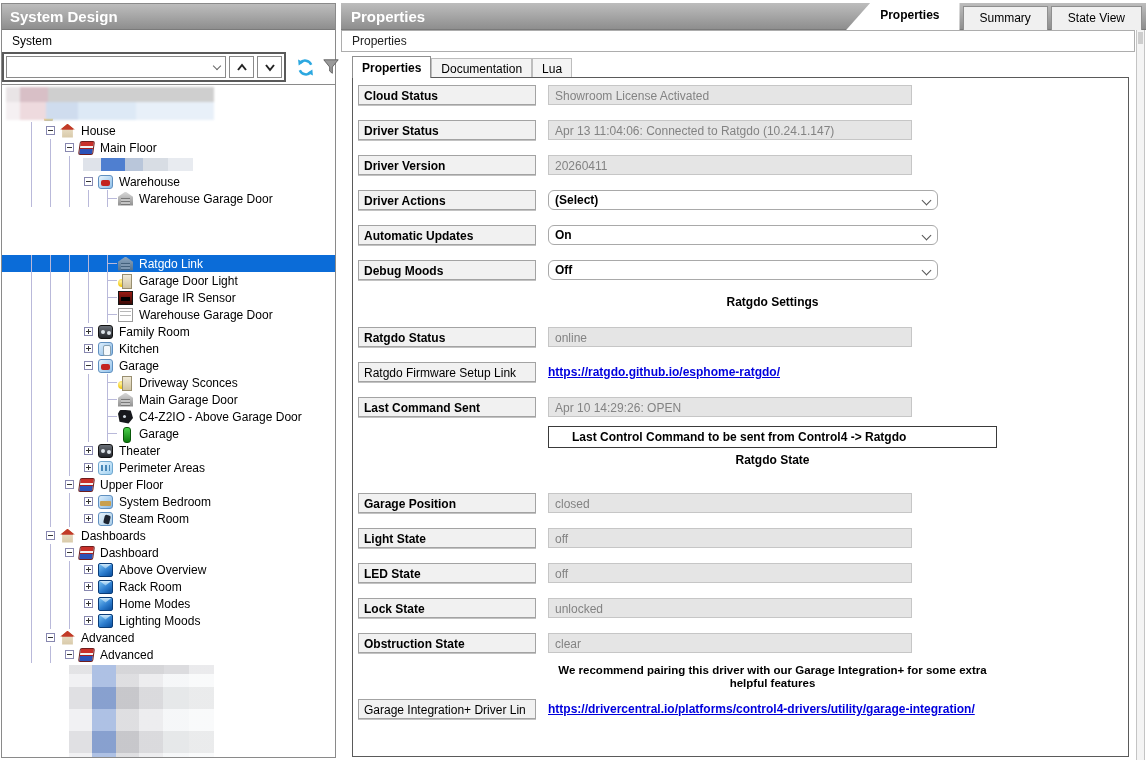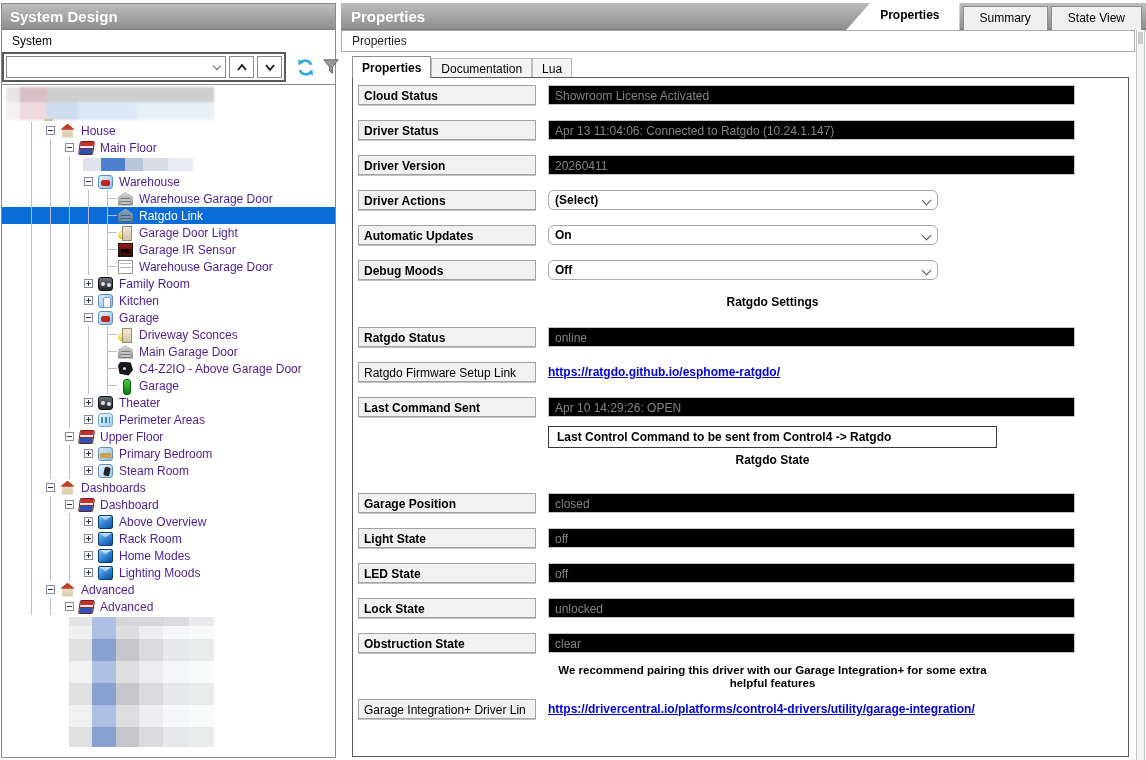--- a/index.html
+++ b/index.html
@@ -23,32 +23,32 @@
   .combo .chev{ position:absolute; right:5px; top:8px; }
   .sq-btn{ width:25px; height:22px; background:#fff; border:1px solid #8a8a8a;
     display:flex; align-items:center; justify-content:center; }
   .icon-btn{ width:22px; height:22px; display:flex; align-items:center; justify-content:center; }
   .toolbar .icons{ display:flex; gap:4px; margin-left:8px; }
 
   .tree{ position:absolute; left:0; top:80px; right:0; bottom:0; background:#fff;
     border-top:1px solid #8a8a8a; overflow:hidden; padding-top:20px; }
   .t-row{ display:flex; align-items:center; height:17px; padding-left:24px; font-size:12px;
     white-space:nowrap; }
-  .t-row.selected{ background:#0b6cd8; }
+  .t-row.selected{ background:#0b6cd8;margin-top:48px; }
   .t-row.selected .t-label{ color:#fff; }
   .t-sp{ width:19px; height:17px; flex:none; position:relative; }
   .t-sp::before{ content:''; position:absolute; left:5px; top:0; bottom:0; width:1px; background:#b9b9da; }
   .t-box{ width:9px; height:9px; border:1px solid #8888b0; background:#fff; margin:0 5px 0 1px;
     flex:none; position:relative; }
   .t-box::before{ content:''; position:absolute; left:1px; right:1px; top:3px; height:1px; background:#333; }
   .t-box.plus::after{ content:''; position:absolute; top:1px; bottom:1px; left:3px; width:1px; background:#333; }
   .t-elbow{ width:16px; height:17px; flex:none; position:relative; }
   .t-elbow::before{ content:''; position:absolute; left:5px; top:0; bottom:0; width:1px; background:#b9b9da; }
   .t-elbow::after{ content:''; position:absolute; left:5px; top:8px; width:10px; height:1px; background:#b9b9da; }
-  .t-label{ padding:0 3px; color:#4c1d95; }
+  .t-label{ padding:0 3px; color:#000000; }
 
   
   .ticon{ width:15px; height:14px; margin-right:3px; flex:none; position:relative; }
   .ic-home{ background:linear-gradient(160deg,#ffe36b,#d7a500 70%); border:1px solid #8a6d00;
     clip-path:polygon(50% 0,97% 30%,78% 100%,22% 100%,3% 30%); }
   .ic-house{ background:linear-gradient(#efe6d2,#d8c9a8); clip-path:polygon(50% 0,100% 42%,86% 42%,86% 100%,14% 100%,14% 42%,0 42%); }
   .ic-house::before{ content:''; position:absolute; left:0; top:0; width:100%; height:48%;
     background:#c23a28; clip-path:polygon(50% 0,100% 92%,0 92%); }
   .ic-floor{ background:linear-gradient(180deg,#c8302a 0 30%,#f2f2f2 30% 46%,#a81f1f 46% 62%,#2a52b8 62% 100%);
     border:1px solid #6e1d1d; border-radius:2px; transform:skewX(-8deg); }
@@ -130,34 +130,34 @@
     border-color:#8f8f8f; position:relative; z-index:2; }
   #content-box{ position:absolute; left:12px; top:77px; width:777px; height:680px;
     border:1px solid #5a5a5a; background:#fff; padding:7px 0 0 5px; overflow:hidden; }
 
   .prop-row{ display:flex; height:20px; margin-bottom:15px; }
   .prop-label{ width:178px; height:20px; background:#f1f1f1; border:1px solid #a3a3a3;
     box-shadow:0 1px 0 #c2c2c2; font-size:12px; font-weight:bold; color:#000;
     padding:3px 5px 0; overflow:hidden; white-space:nowrap; flex:none; }
   .prop-label.plain{ font-weight:normal; }
   .val{ margin-left:12px; width:449px; position:relative; flex:none; }
-  .ro-field{ width:527px; height:20px; background:#000000; border:1px solid #c6c6c6;
+  .ro-field{ width:364px; height:20px; background:#e5e5e5; border:1px solid #c6c6c6;
     color:#838383; font-size:12px; padding:3px 6px 0; overflow:hidden; white-space:nowrap; }
   .sel-field{ width:390px; height:20px; background:#fff; border:1px solid #a9a9a9; border-radius:6px;
     font-size:12px; font-weight:bold; color:#000; padding:2px 6px 0; position:relative; }
   .sel-field .chev{ position:absolute; right:7px; top:6px; }
   .chev{ width:7px; height:7px; border-right:1.5px solid #555; border-bottom:1.5px solid #555;
     transform:rotate(45deg); display:inline-block; }
   .link-val{ font-size:12px; font-weight:bold; color:#0000dd; text-decoration:underline;
     line-height:20px; white-space:nowrap; }
   .sect-header{ height:14px; margin:3px 0 18px 190px; width:449px; text-align:center;
     font-size:12px; font-weight:bold; color:#000; }
   .sect-header.state{ margin-bottom:26px; }
   .note-row{ margin:-6px 12px 5px 190px; width:449px; height:22px; background:#fff;
-    border:1px solid #3a3a3a; font-size:12px; font-weight:bold; color:#000; padding:3px 8px 0;
+    border:1px solid #3a3a3a; font-size:12px; font-weight:bold; color:#000; padding:3px 23px 0;
     white-space:nowrap; overflow:hidden; }
   .center-note{ margin:-4px 0 9px 190px; width:449px; text-align:center;
     font-size:11.5px; font-weight:bold; color:#000; line-height:13px; }
 
   #v-scrollbar{ position:absolute; left:1136px; top:30px; width:9px; height:730px;
     background:#f4f4f4; border-left:1px solid #c4c4c4; border-right:1px solid #c4c4c4; }
   #v-scrollbar .thumb{ position:absolute; left:1px; top:2px; width:5px; height:12px; background:#cdcdcd; }
 </style>
 </head>
 <body>
@@ -364,21 +364,21 @@
           <span class="t-box"></span>
           <div class="ticon ic-floor"></div>
           <span class="t-label">Upper Floor</span>
         </div>
         <div class="t-row">
           <span class="t-sp"></span>
           <span class="t-sp"></span>
           <span class="t-sp"></span>
           <span class="t-box plus"></span>
           <div class="ticon ic-bedroom"></div>
-          <span class="t-label">Primary Bedroom</span>
+          <span class="t-label">System Bedroom</span>
         </div>
         <div class="t-row">
           <span class="t-sp"></span>
           <span class="t-sp"></span>
           <span class="t-sp"></span>
           <span class="t-box plus"></span>
           <div class="ticon ic-steam-room"></div>
           <span class="t-label">Steam Room</span>
         </div>
         <div class="t-row">

